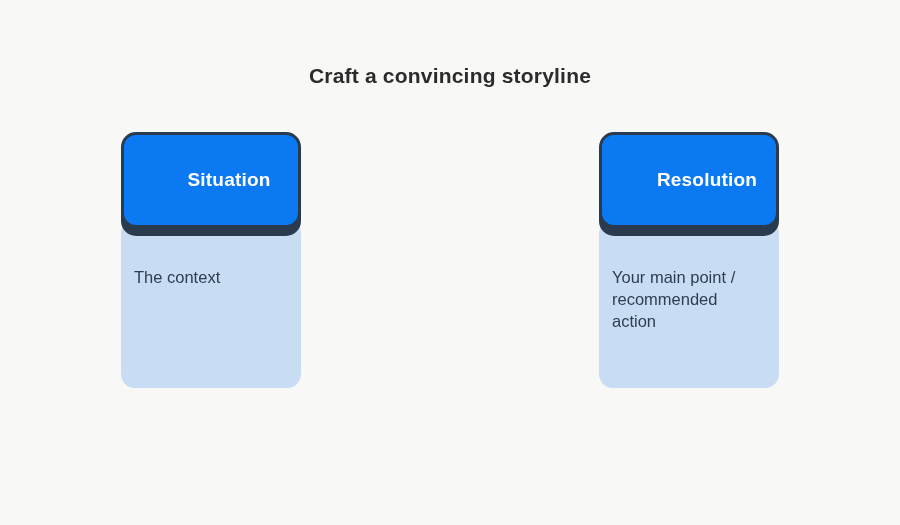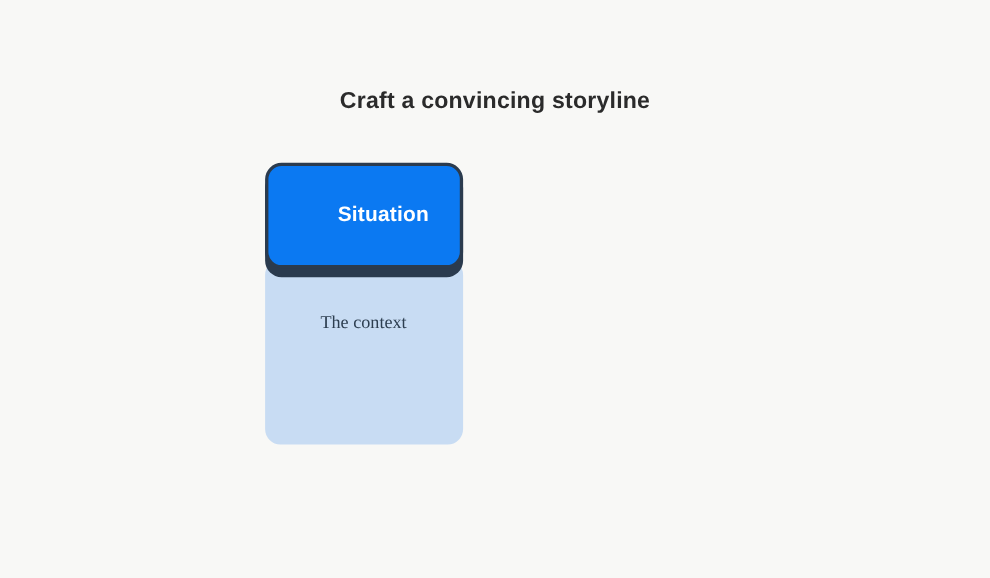--- a/index.html
+++ b/index.html
@@ -18,21 +18,21 @@
   body {
     font-family: "Liberation Sans", sans-serif;
     background: var(--background);
     position: relative;
     overflow: hidden;
   }
   .canvas { width: 900px; height: 525px; position: relative; }
 
   .page-title {
     text-align: center;
-    margin-top: 80px;
+    margin-top: 64px;
     font-size: 21px;
     font-weight: 700;
     color: var(--title-color);
     letter-spacing: 0.2px;
   }
 
   .cards-row {
     display: flex;
     justify-content: center;
     gap: 59px;
@@ -62,22 +62,20 @@
   }
 
   .card-body {
     position: relative;
     z-index: 1;
     margin-top: -8px;
     min-height: 168px;
     background: var(--body-blue);
     border-radius: 14px;
     padding: 46px 13px 16px;
-    text-align: center;
-    font-family: Liberation Serif, serif;
   }
   .card-body-label {
     color: var(--body-text);
     font-size: 16.5px;
     line-height: 22px;
     font-weight: 400;
   }
 </style>
 </head>
 <body>
@@ -93,16 +91,24 @@
         <span class="card-header-label">Situation</span>
       </div>
       <div class="card-body">
         <span class="card-body-label">The context</span>
       </div>
     </div>
 
     <div class="card">
     </div>
 
+    <div class="card">
+      <div class="card-header">
+        <span class="card-header-label">Resolution</span>
+      </div>
+      <div class="card-body">
+        <span class="card-body-label">Your main point / recommended action</span>
+      </div>
+    </div>
 
   </div>
 
 </div>
 
 </body></html>

